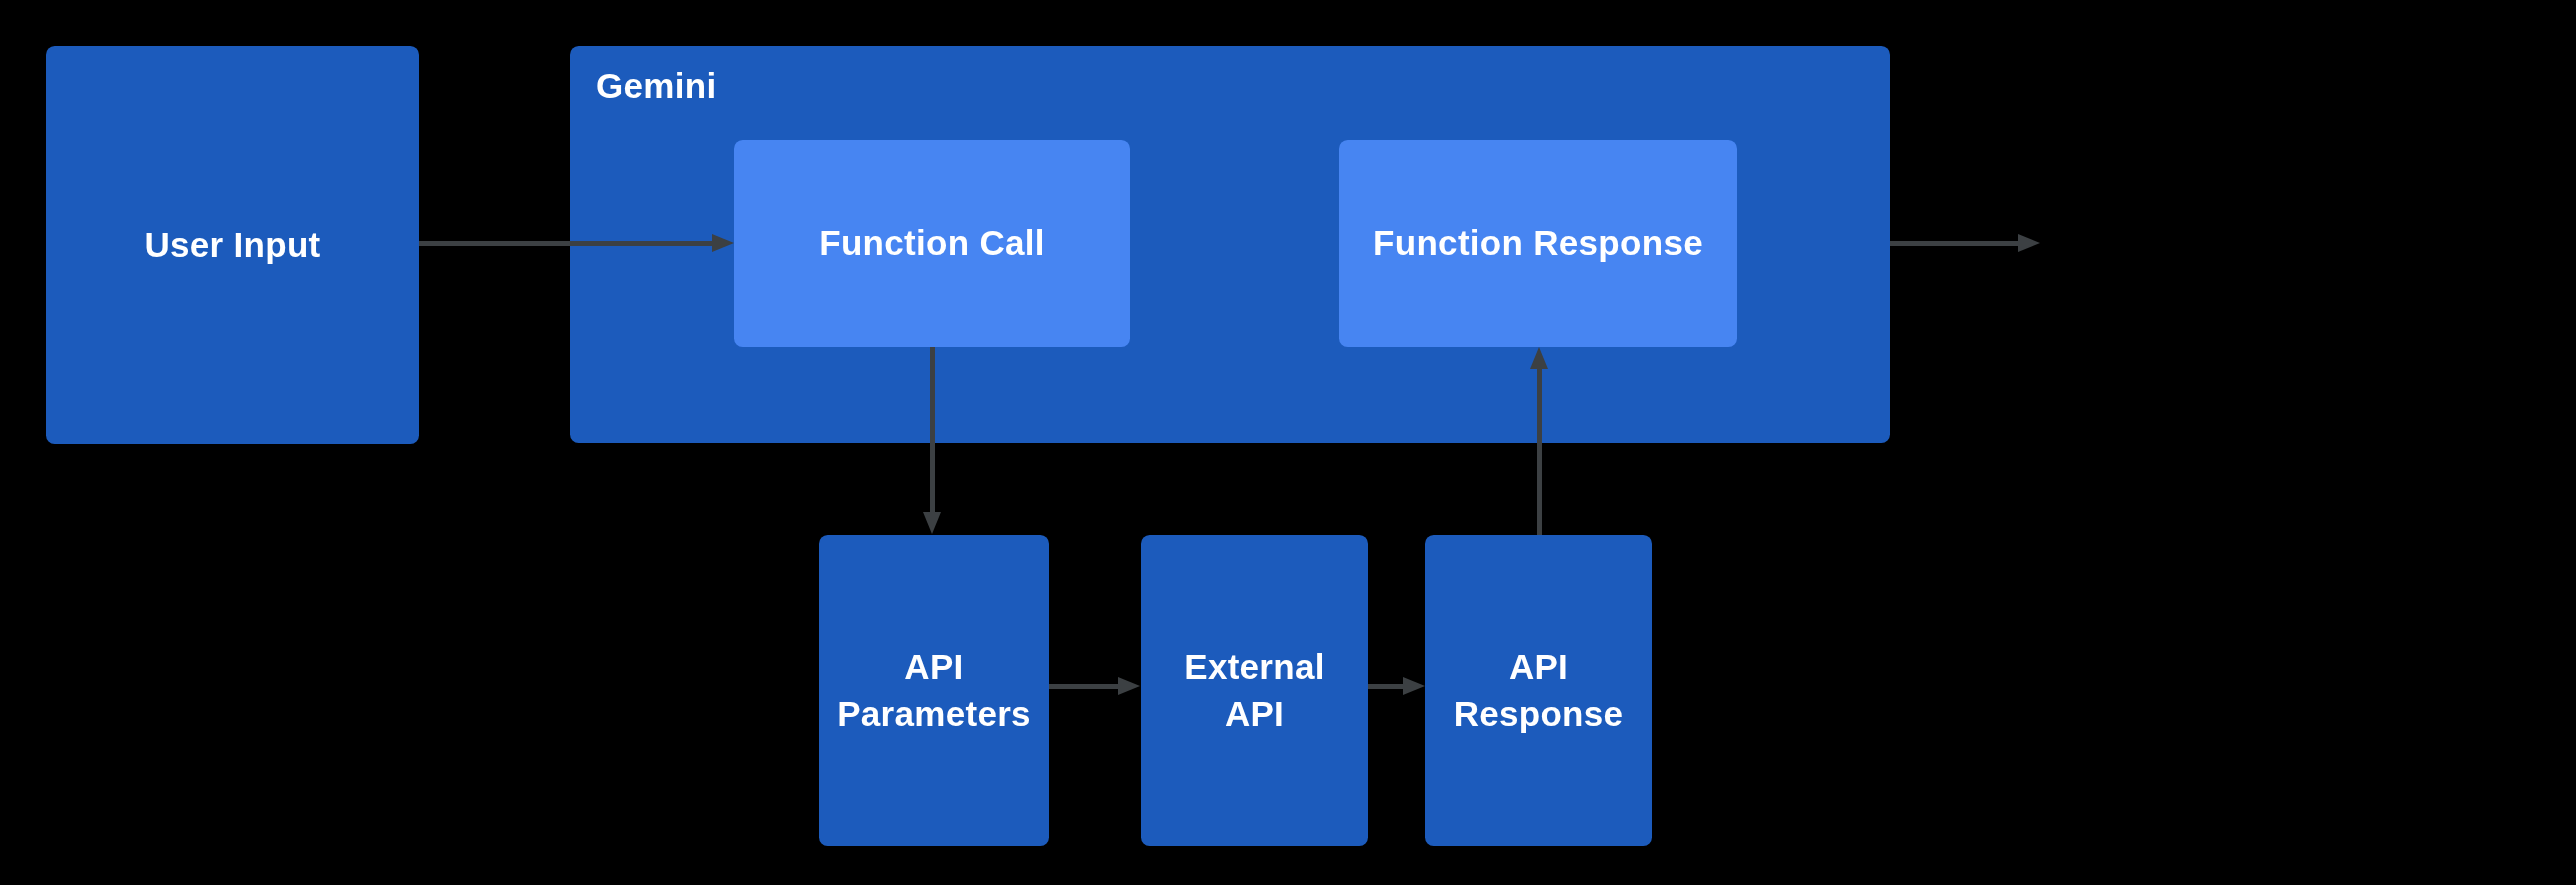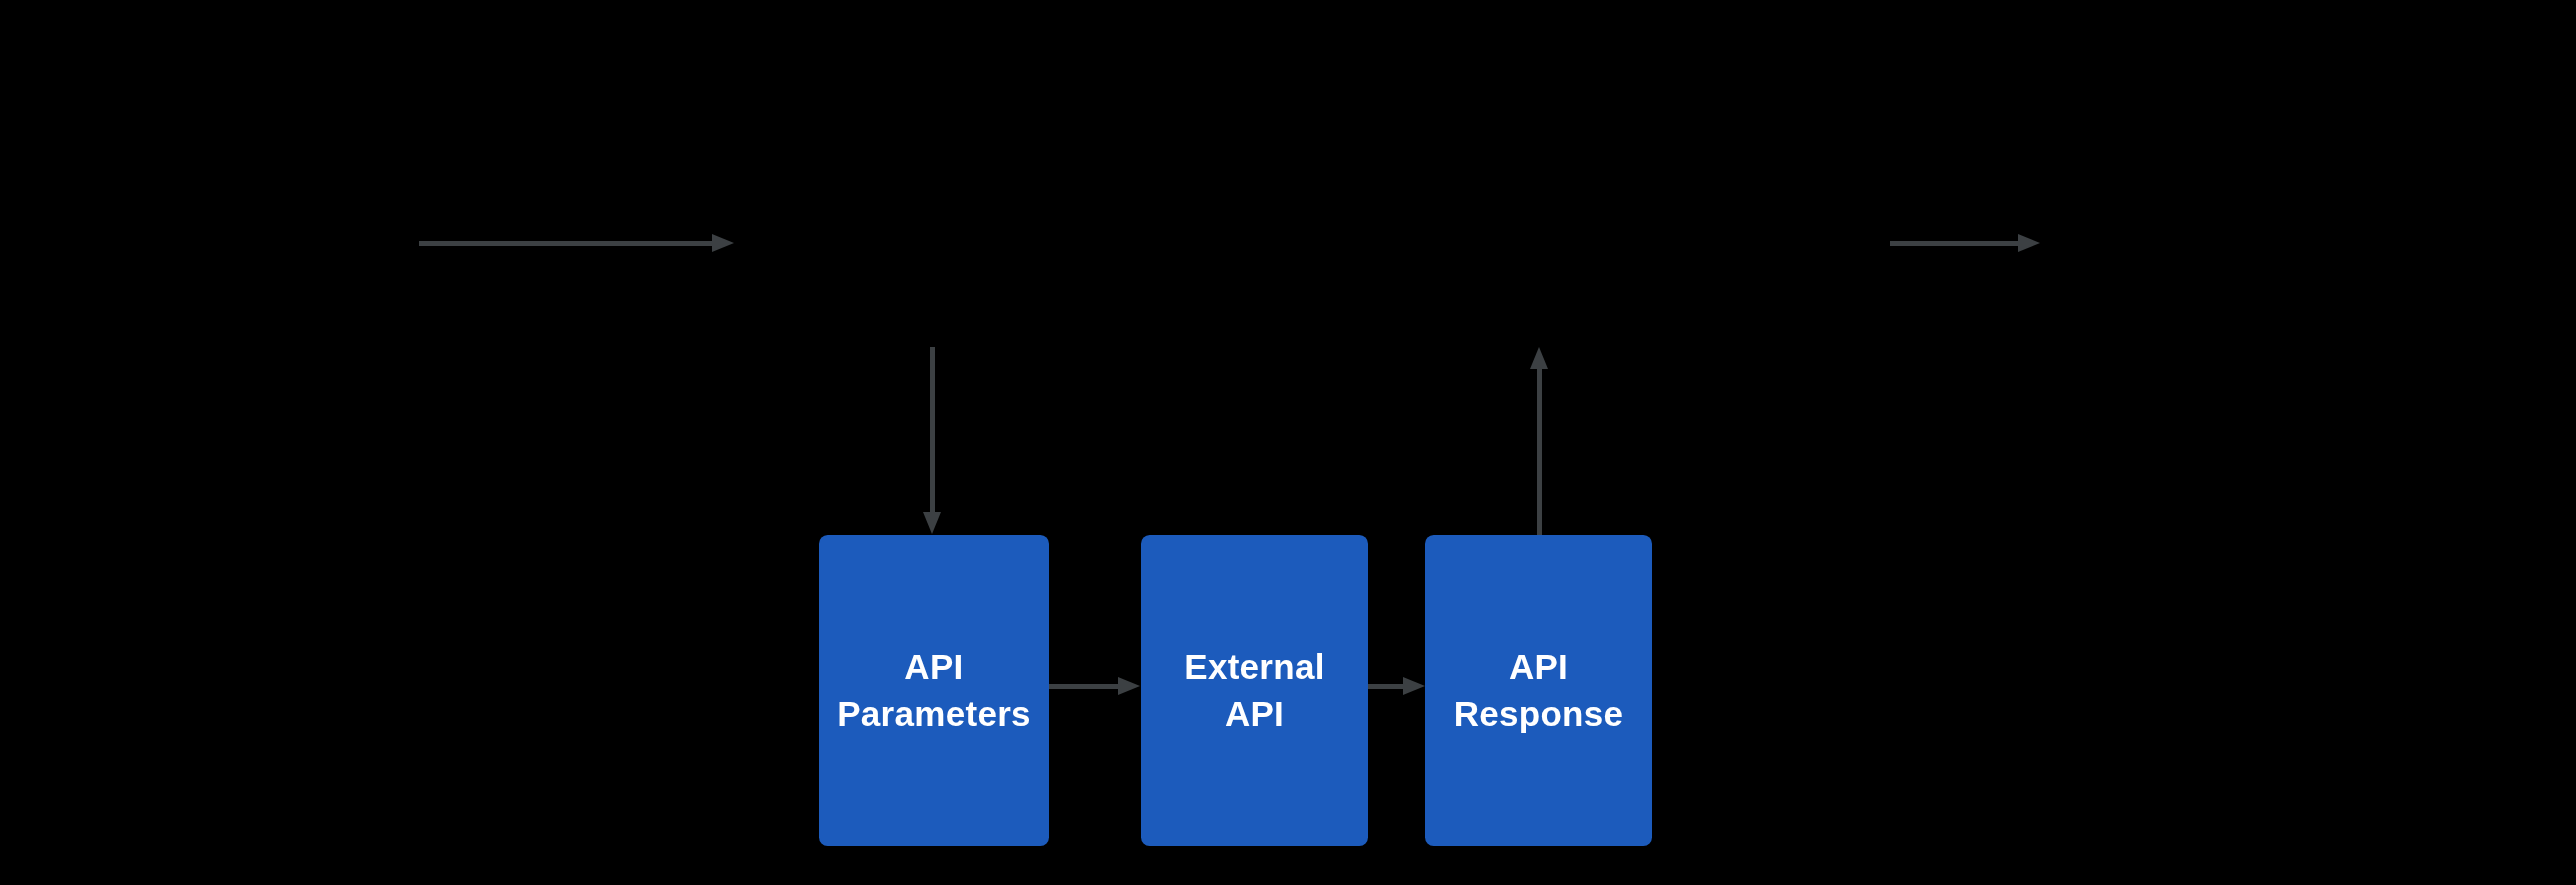--- a/index.html
+++ b/index.html
@@ -87,21 +87,33 @@
     border-left:9.3px solid transparent;
     border-right:9.3px solid transparent;
     border-bottom:22.4px solid var(--arrow-gray);
   }
 </style>
 </head>
 <body>
 
 <div class="stage">
 
+  <div class="node dark user-input">
+    <span class="node-label one-line">User Input</span>
+  </div>
 
+  <div class="node dark gemini">
+    <span class="container-label">Gemini</span>
+    <div class="node light function-call">
+      <span class="node-label one-line">Function Call</span>
+    </div>
+    <div class="node light function-response">
+      <span class="node-label one-line">Function Response</span>
+    </div>
+  </div>
 
 
   <div class="node dark api-parameters">
     <span class="node-label">API
 Parameters</span>
   </div>
   <div class="node dark external-api">
     <span class="node-label">External
 API</span>
   </div>

